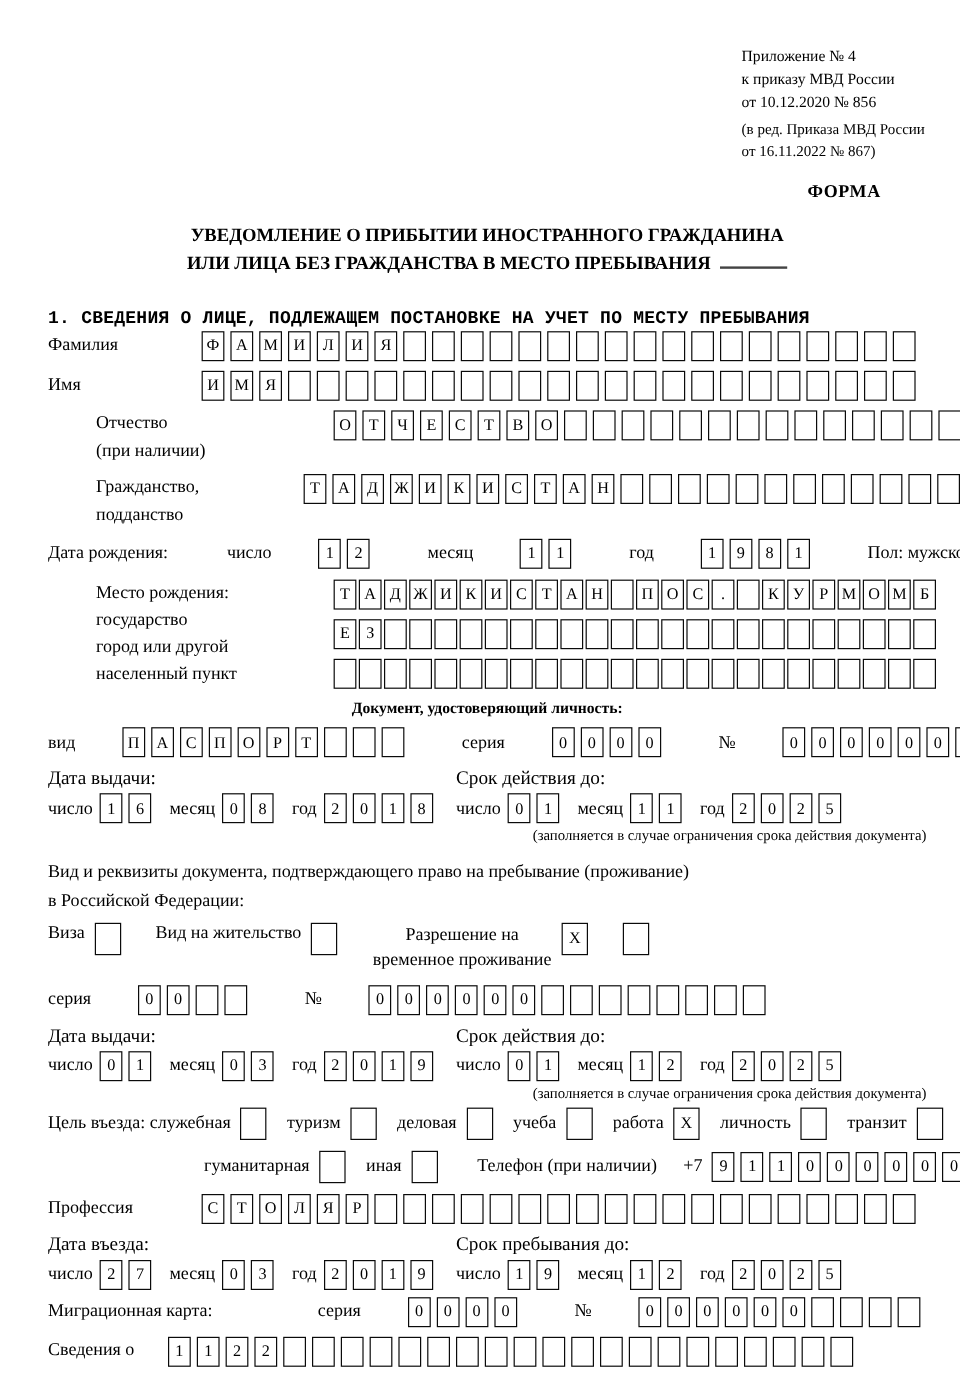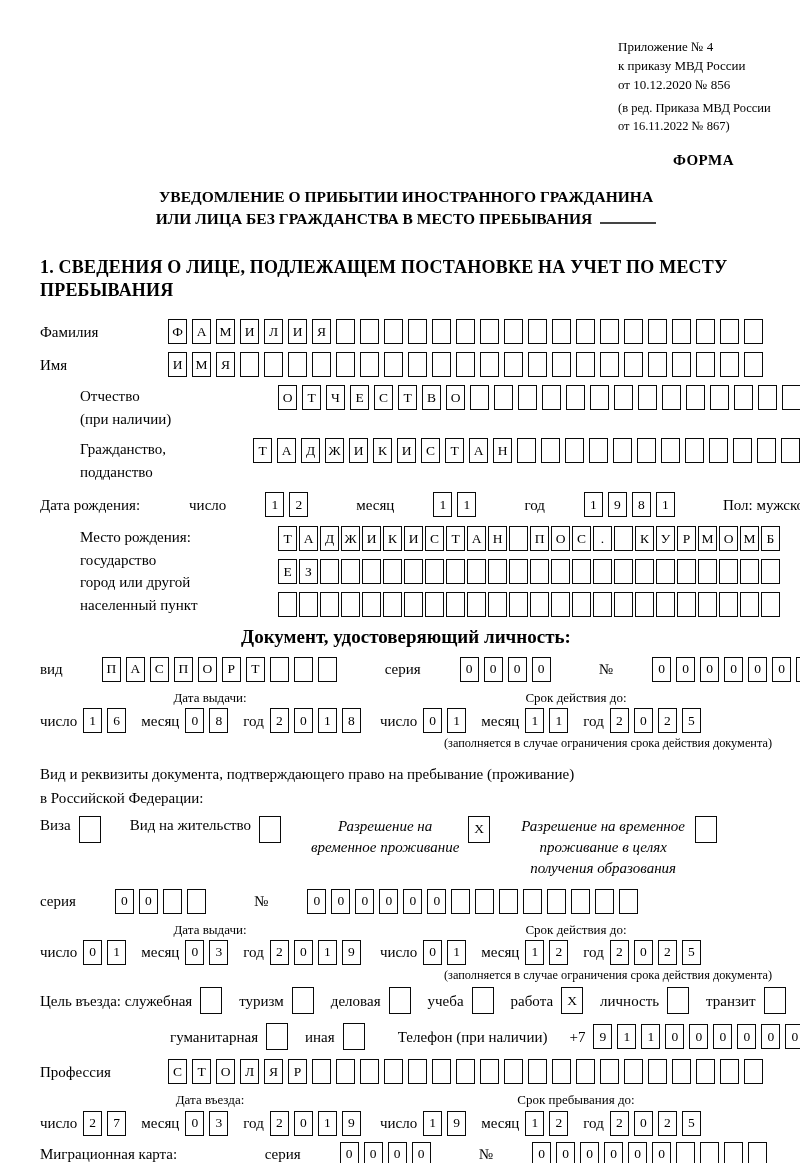--- a/index.html
+++ b/index.html
@@ -10,55 +10,55 @@
     overflow:hidden;
   }
   .page{padding:38px 28px 0 40px;width:732px;}
   
   .hdr{margin-left:578px;width:190px;font-size:13px;line-height:1.45;}
   .hdr .amend{font-size:12.5px;margin-top:4px;}
   .forma{font-weight:bold;text-align:right;padding-right:38px;margin-top:16px;font-size:15px;letter-spacing:.5px;}
   
   .title{text-align:center;font-weight:bold;font-size:15.5px;margin-top:16px;line-height:1.45;}
   .title .uline{display:inline-block;width:56px;border-bottom:2px solid #444;height:14px;margin-left:8px;}
-  .sec1{font-weight:bold;font-size:18px;margin-top:26px;margin-bottom:18px;letter-spacing:.2px;}
+  .sec1{font-weight:bold;font-size:15px;margin-top:26px;letter-spacing:.2px;font-family:Liberation Mono, monospace;}
   
   .cells{display:inline-flex;flex:none;}
   .cell{
     flex:none;width:17px;height:23px;border:1.5px solid #0a0a0a;margin-right:5px;
     display:inline-flex;align-items:center;justify-content:center;
     font-size:13.5px;background:#fff;
   }
   .tight .cell{margin-right:2px;}
   .cb .cell{width:20px;height:25px;}
   
   .frow{display:flex;align-items:flex-start;margin-bottom:8px;gap:33px;}
   .frow.vc{align-items:center;}
   .lbl{flex:none;}
   .w95{width:95px;}
   .w140{width:140px;}
   .w165{width:165px;}
   .inl{margin:0 6px 0 10px;white-space:nowrap;}
   .inl.first{margin-left:0;}
   .stack{line-height:1.5;margin-left:40px;}
   
-  .dochead{text-align:center;font-weight:bold;font-size:19px;margin:4px 0 8px 0;}
+  .dochead{text-align:center;font-weight:bold;font-size:13px;margin:4px 0 8px 0;}
   
   .dateblock{display:flex;margin-bottom:4px;}
   .datecol-l{width:340px;flex:none;}
   .datecol-r{flex:1;}
-  .datehead{text-align:center;font-size:13px;margin-bottom:2px;}
+  .datehead{text-align:left;font-size:16px;margin-bottom:2px;}
   .dateline{display:flex;align-items:center;}
   .note{font-size:12.3px;margin-top:3px;text-align:right;}
   .intro{margin:10px 0 6px 0;line-height:1.6;}
   
   .opts{display:flex;align-items:flex-start;margin:4px 0 10px 0;gap:10px;}
   .opt{display:flex;align-items:flex-start;margin-right:14px;}
   .opt .optlabel{margin-right:8px;}
-  .opt .ctr{text-align:center;line-height:1.4;font-style:italic;}
+  .opt .ctr{text-align:center;line-height:1.4;}
   .mw150{max-width:150px;}
   .mw170{max-width:168px;}
   
   .pline{display:flex;align-items:center;margin-bottom:9px;flex-wrap:nowrap;}
   .pline .plabel{margin-right:8px;white-space:nowrap;}
   .pline .pbox{margin-right:12px;}
   .indent130{margin-left:130px;}
   
   .reps{display:flex;margin-top:6px;}
   .replabel{width:100px;flex:none;line-height:1.55;}
@@ -434,21 +434,20 @@
           <span class="cell"></span>
         </span>
     </div>
     <div class="opt">
       <span class="optlabel ctr mw150">Разрешение на временное проживание</span>
       <span class="cells cb">
           <span class="cell">X</span>
         </span>
     </div>
     <div class="opt" style="margin-right:0;">
-      <span class="optlabel ctr mw170">Разрешение на временное проживание в целях получения образования</span>
       <span class="cells cb">
           <span class="cell"></span>
         </span>
     </div>
   </div>
 
   <div class="frow vc">
     <span class="inl first">серия</span>
     <span class="cells">
         <span class="cell">0</span>

